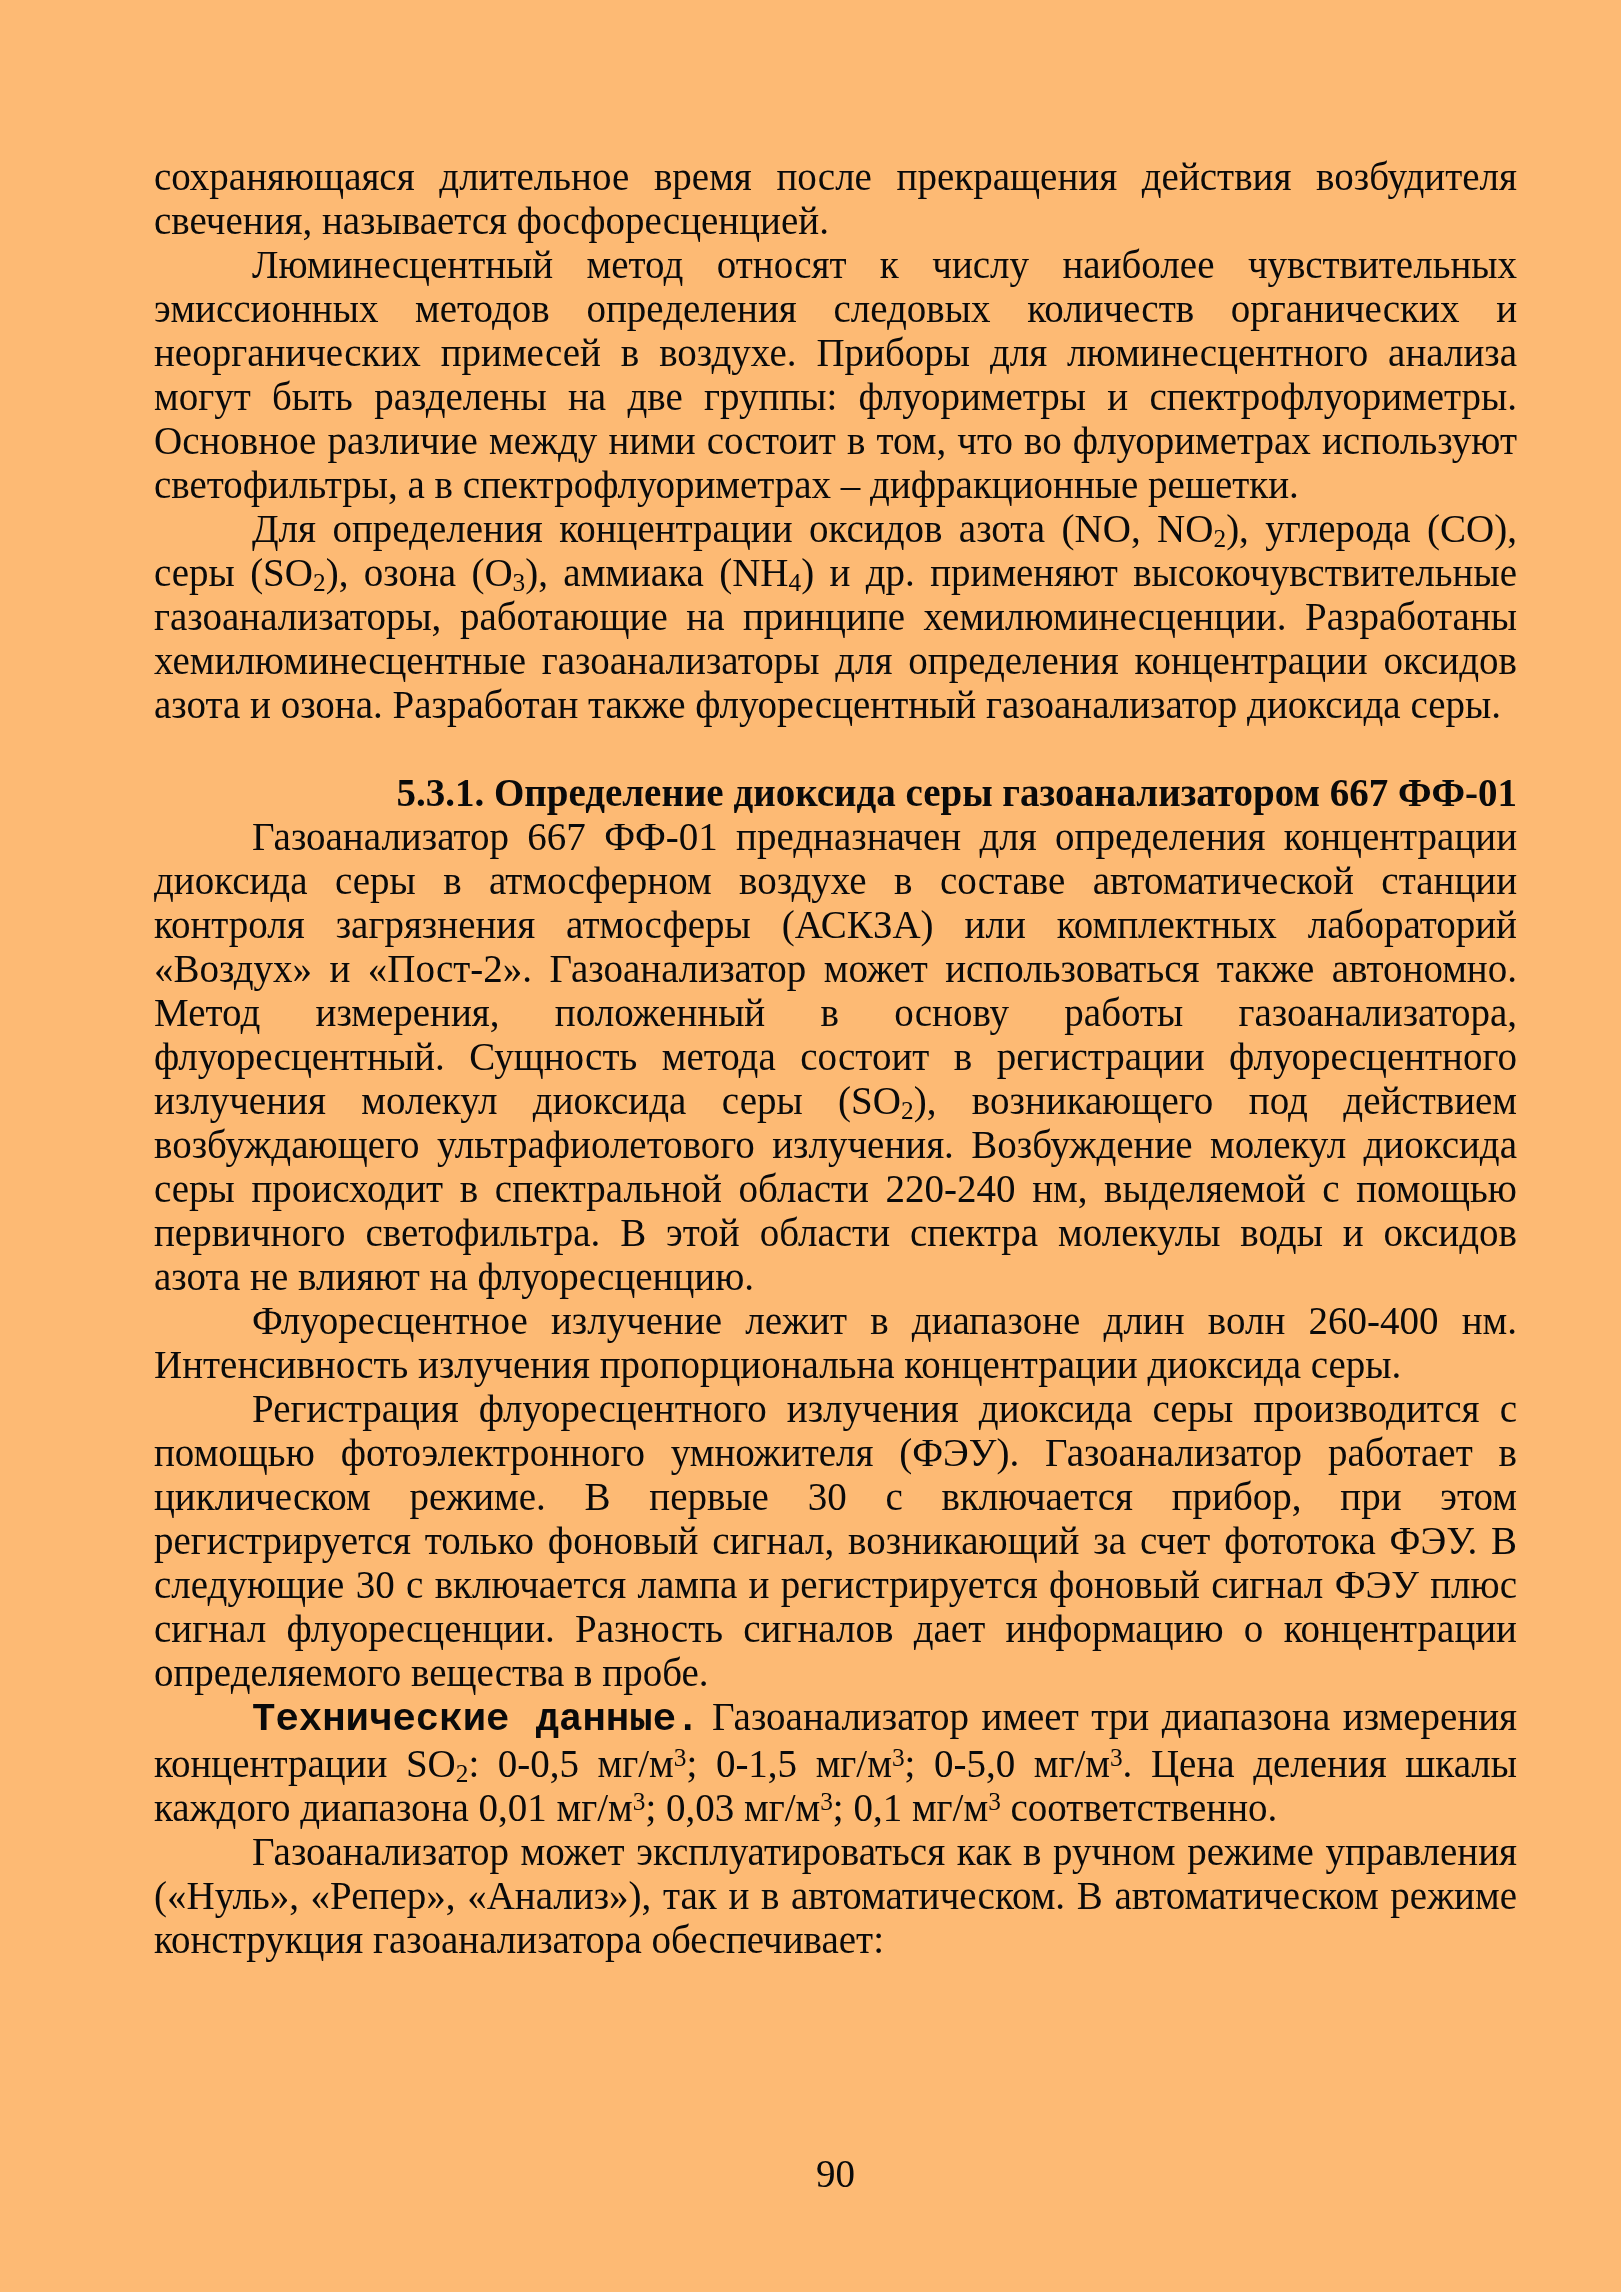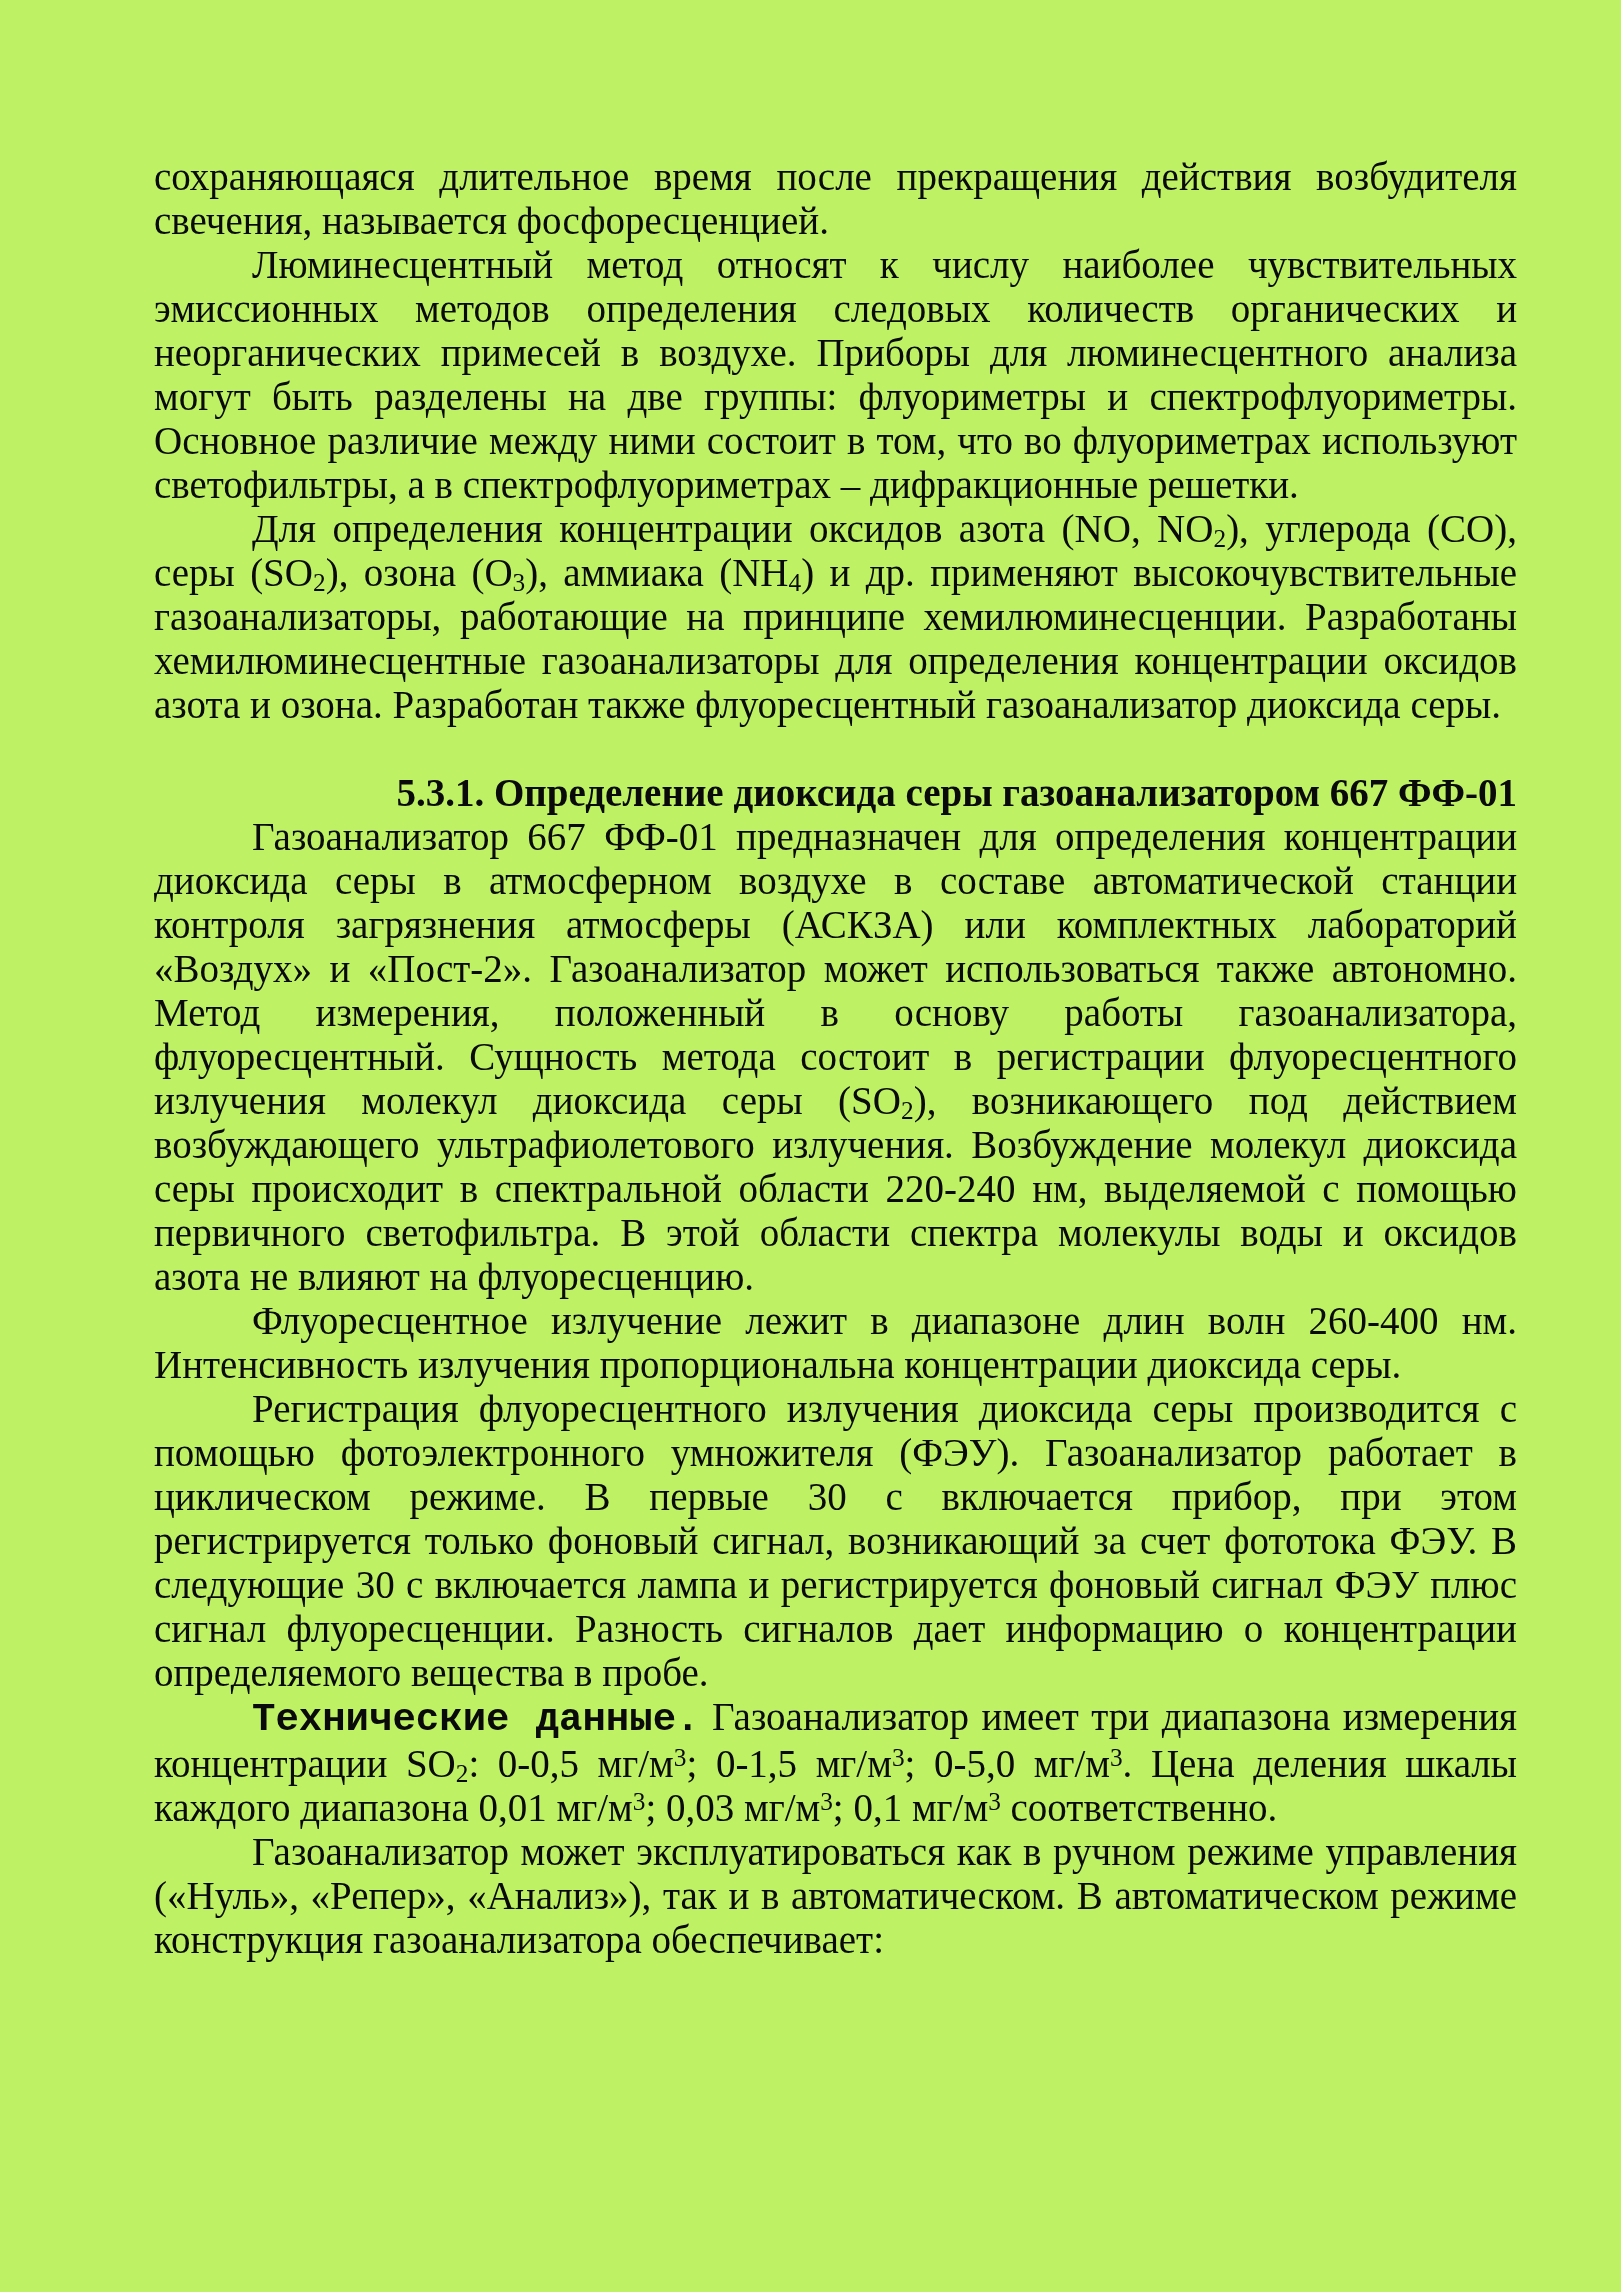--- a/index.html
+++ b/index.html
@@ -4,21 +4,21 @@
 <style>
   html, body {
     margin: 0;
     padding: 0;
     background: #ffffff;
   }
   .page {
     position: relative;
     width: 1621px;
     height: 2293px;
-    background: #bef264;
+    background: #fdba74;
     box-sizing: border-box;
     padding: 155px 104px 0 154px;
     font-family: "Liberation Serif", "DejaVu Serif", serif;
     font-size: 39px;
     line-height: 44px;
     color: #0a0a0a;
     overflow: hidden;
   }
   .doc-body p.para {
     margin: 0;
@@ -67,14 +67,15 @@
       <p class="para"><span>сохраняющаяся длительное время после прекращения действия возбудителя свечения, называется фосфоресценцией.</span></p>
       <p class="para indent"><span>Люминесцентный метод относят к числу наиболее чувствительных эмиссионных методов определения следовых количеств органических и неорганических примесей в воздухе. Приборы для люминесцентного анализа могут быть разделены на две группы: флуориметры и спектрофлуориметры. Основное различие между ними состоит в том, что во флуориметрах используют светофильтры, а в спектрофлуориметрах – дифракционные решетки.</span></p>
       <p class="para indent"><span>Для определения концентрации оксидов азота (NO, NO</span><sub>2</sub><span>), углерода (CO), серы (SO</span><sub>2</sub><span>), озона (O</span><sub>3</sub><span>), аммиака (NH</span><sub>4</sub><span>) и др. применяют высокочувствительные газоанализаторы, работающие на принципе хемилюминесценции. Разработаны хемилюминесцентные газоанализаторы для определения концентрации оксидов азота и озона. Разработан также флуоресцентный газоанализатор диоксида серы.</span></p>
       <h2 class="heading"><span>5.3.1. Определение диоксида серы газоанализатором 667 ФФ-01</span></h2>
       <p class="para indent"><span>Газоанализатор 667 ФФ-01 предназначен для определения концентрации диоксида серы в атмосферном воздухе в составе автоматической станции контроля загрязнения атмосферы (АСКЗА) или комплектных лабораторий «Воздух» и «Пост-2». Газоанализатор может использоваться также автономно. Метод измерения, положенный в основу работы газоанализатора, флуоресцентный. Сущность метода состоит в регистрации флуоресцентного излучения молекул диоксида серы (SO</span><sub>2</sub><span>), возникающего под действием возбуждающего ультрафиолетового излучения. Возбуждение молекул диоксида серы происходит в спектральной области 220-240 нм, выделяемой с помощью первичного светофильтра. В этой области спектра молекулы воды и оксидов азота не влияют на флуоресценцию.</span></p>
       <p class="para indent"><span>Флуоресцентное излучение лежит в диапазоне длин волн 260-400 нм. Интенсивность излучения пропорциональна концентрации диоксида серы.</span></p>
       <p class="para indent"><span>Регистрация флуоресцентного излучения диоксида серы производится с помощью фотоэлектронного умножителя (ФЭУ). Газоанализатор работает в циклическом режиме. В первые 30 с включается прибор, при этом регистрируется только фоновый сигнал, возникающий за счет фототока ФЭУ. В следующие 30 с включается лампа и регистрируется фоновый сигнал ФЭУ плюс сигнал флуоресценции. Разность сигналов дает информацию о концентрации определяемого вещества в пробе.</span></p>
       <p class="para indent"><b>Технические данные.</b><span> Газоанализатор имеет три диапазона измерения концентрации SO</span><sub>2</sub><span>: 0-0,5 мг/м</span><sup>3</sup><span>; 0-1,5 мг/м</span><sup>3</sup><span>; 0-5,0 мг/м</span><sup>3</sup><span>. Цена деления шкалы каждого диапазона 0,01 мг/м</span><sup>3</sup><span>; 0,03 мг/м</span><sup>3</sup><span>; 0,1 мг/м</span><sup>3</sup><span> соответственно.</span></p>
       <p class="para indent"><span>Газоанализатор может эксплуатироваться как в ручном режиме управления («Нуль», «Репер», «Анализ»), так и в автоматическом. В автоматическом режиме конструкция газоанализатора обеспечивает:</span></p>
     </div>
+  <div class="page-footer">90</div>
 </div>
 
 
 </body></html>

